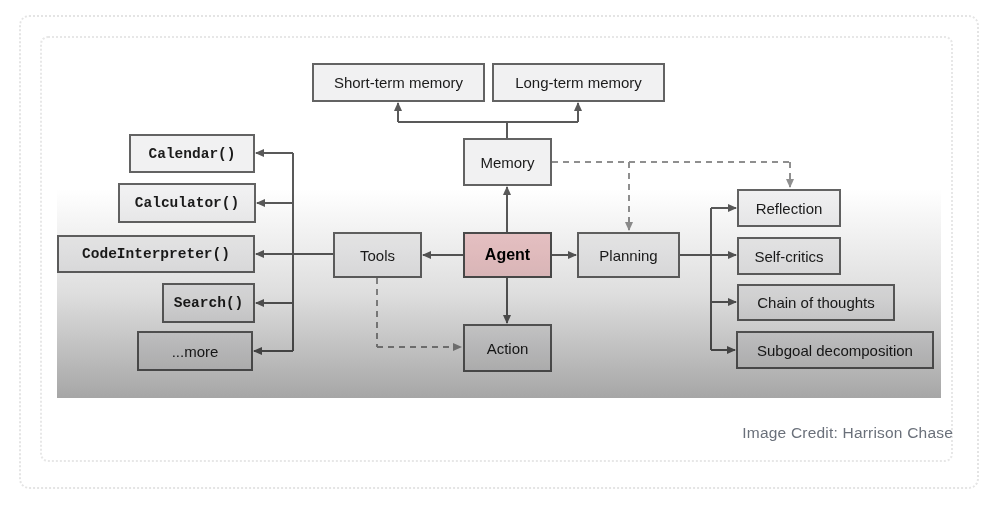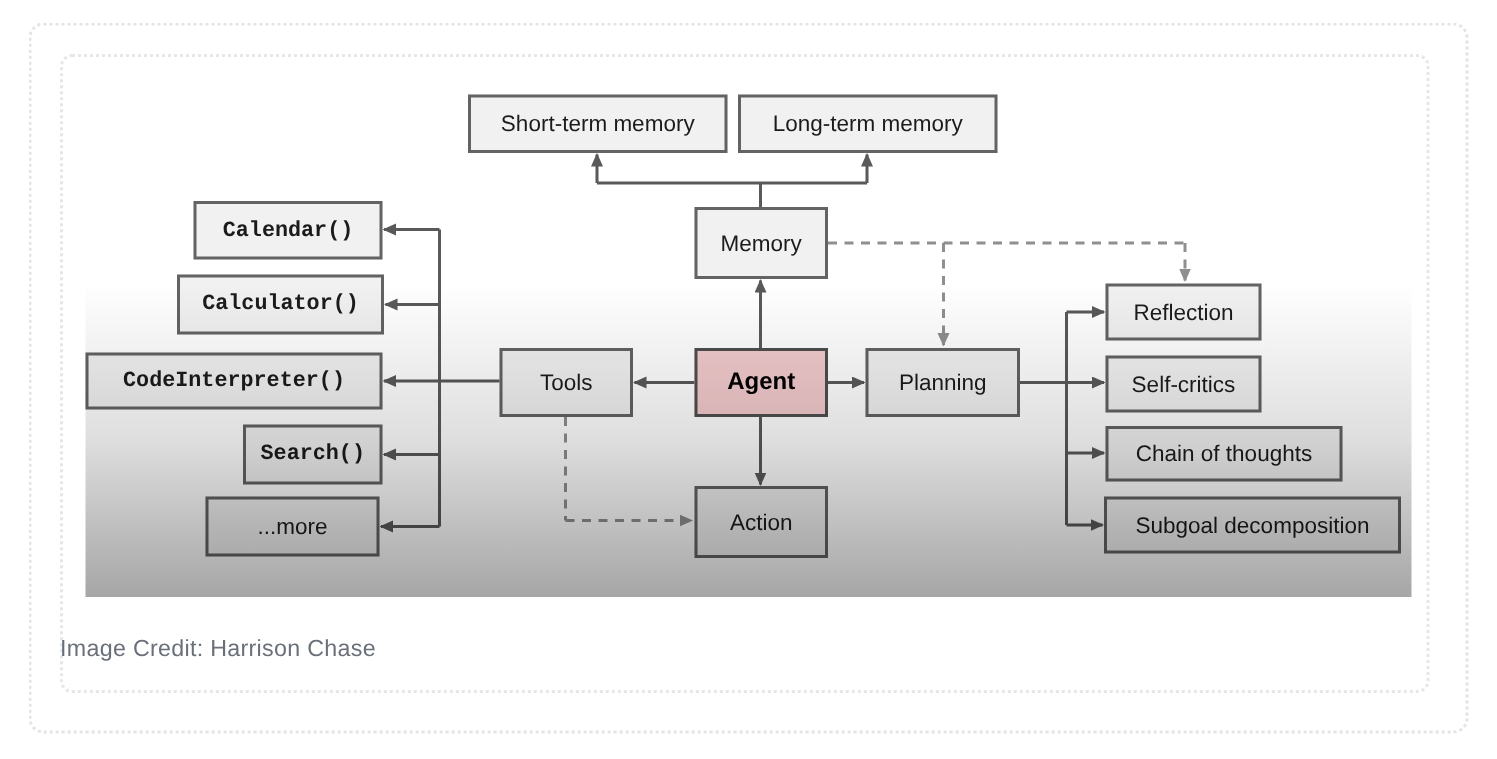--- a/index.html
+++ b/index.html
@@ -11,21 +11,21 @@
   #diagram{position:absolute;left:57px;top:50px;width:884px;height:348px;}
   #connectors{position:absolute;left:0;top:0;z-index:0;}
   .node{position:absolute;box-sizing:border-box;border:2px solid #636363;background:#f1f1f2;
         display:flex;align-items:center;justify-content:center;z-index:1;
         font-size:15px;color:#1b1b1b;white-space:nowrap;}
   .node.mono{font-family:"Liberation Mono","DejaVu Sans Mono",monospace;font-weight:700;font-size:14.5px;}
   .node.agent{background:#f3cbcd;border-color:#4e4e4e;font-weight:700;font-size:16px;color:#000;}
   #shade{position:absolute;left:0;top:0;width:884px;height:348px;z-index:2;pointer-events:none;
          mix-blend-mode:multiply;
          background:linear-gradient(180deg,#ffffff 0%,#ffffff 40%,#dedede 70%,#a6a6a6 100%);}
-  #caption{position:absolute;left:40px;top:424px;width:913px;text-align:left;
+  #caption{position:absolute;left:40px;top:424px;width:913px;text-align:right;
            color:#6a707a;font-size:15.5px;letter-spacing:.2px;}
   
   #n-short{left:255px;top:13px;width:173px;height:39px;}
   #n-long{left:435px;top:13px;width:173px;height:39px;}
   #n-memory{left:406px;top:88px;width:89px;height:48px;}
   #n-tools{left:276px;top:182px;width:89px;height:46px;}
   #n-agent{left:406px;top:182px;width:89px;height:46px;}
   #n-planning{left:520px;top:182px;width:103px;height:46px;}
   #n-action{left:406px;top:274px;width:89px;height:48px;}
   #n-calendar{left:72px;top:84px;width:126px;height:39px;}

